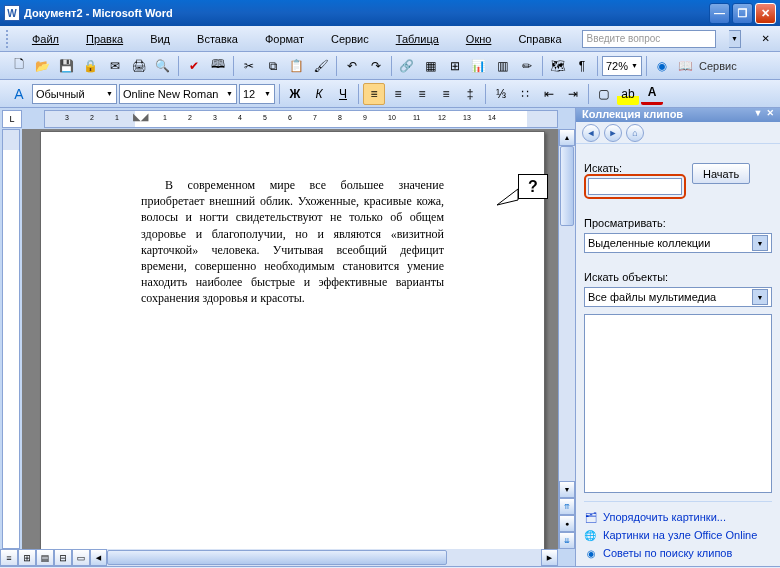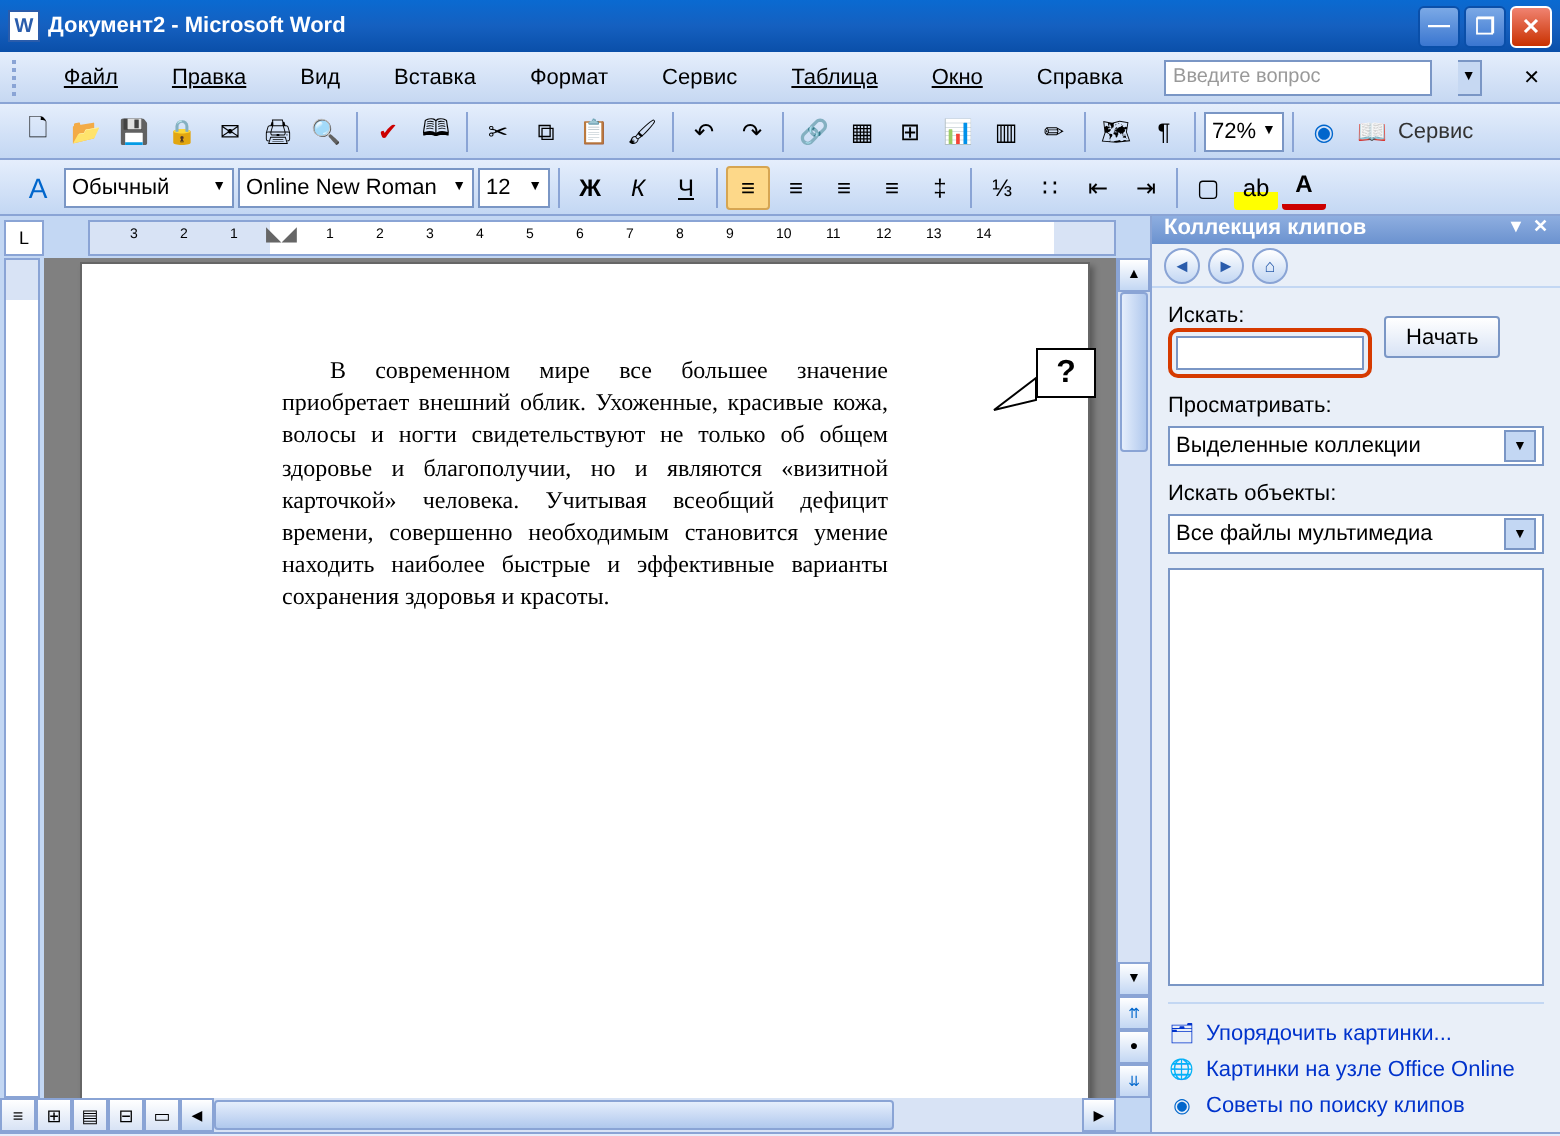--- a/index.html
+++ b/index.html
@@ -60,21 +60,21 @@
   .htrack { flex: 1; position: relative; }
   .hthumb { position: absolute; top: 1px; bottom: 1px; left: 0; width: 340px; background: linear-gradient(to bottom, #e5eefc, #b0c8ed); border: 1px solid #8aa4d5; border-radius: 2px; }
   
   .taskpane { width: 205px; background: #e9eff8; border-left: 1px solid #8aa4d5; display: flex; flex-direction: column; }
   .tp-header { height: 14px; background: linear-gradient(to bottom, #8eaee0, #6b92cf); color: #fff; font-weight: bold; display: flex; padding: 0 6px; font-size: 11px; }
   .tp-header .spacer { flex: 1; }
   .tp-header .hbtn { font-size: 9px; margin-left: 4px; }
   .tp-nav { height: 22px; display: flex; align-items: center; padding: 2px 6px; gap: 4px; border-bottom: 1px solid #c3d7f3; }
   .tp-nav .navb { width: 18px; height: 18px; border: 1px solid #8aa4d5; border-radius: 9px; background: linear-gradient(to bottom,#fff,#c3d7f3); display: flex; align-items: center; justify-content: center; font-size: 9px; color: #2a5cab; }
   .tp-body { padding: 4px 8px; flex: 1; display: flex; flex-direction: column; gap: 4px; }
-  .tp-label { font-size: 11px; margin-top: 4px; }
+  .tp-label { font-size: 11px; margin-top: 14px; }
   .tp-row { display: flex; gap: 6px; align-items: center; }
   .tp-input { border: 2px solid #d63a00; border-radius: 5px; padding: 2px; }
   .tp-input input { width: 94px; height: 17px; border: 1px solid #7a96c5; font-size: 11px; padding: 0 2px; }
   .tp-btn { height: 21px; border: 1px solid #7a96c5; background: linear-gradient(to bottom, #fff, #d8e3f5); padding: 0 10px; font-size: 11px; border-radius: 2px; }
   .tp-select { width: 100%; height: 20px; border: 1px solid #7a96c5; background: #fff; font-size: 11px; padding: 0 3px; display: flex; align-items: center; }
   .tp-select .arr { margin-left: auto; width: 16px; height: 16px; background: #c3d7f3; border: 1px solid #7a96c5; font-size: 7px; display: flex; align-items: center; justify-content: center; }
   .tp-results { flex: 1; min-height: 110px; background: #fff; border: 1px solid #7a96c5; margin-top: 3px; }
   .tp-links { border-top: 1px solid #c3d7f3; padding-top: 6px; margin-top: 4px; }
   .tp-link { display: flex; align-items: center; gap: 5px; padding: 2px 0; color: #0033cc; font-size: 11px; }
   .tp-link .li-icon { width: 14px; height: 14px; display: inline-flex; align-items: center; justify-content: center; font-size: 10px; }

